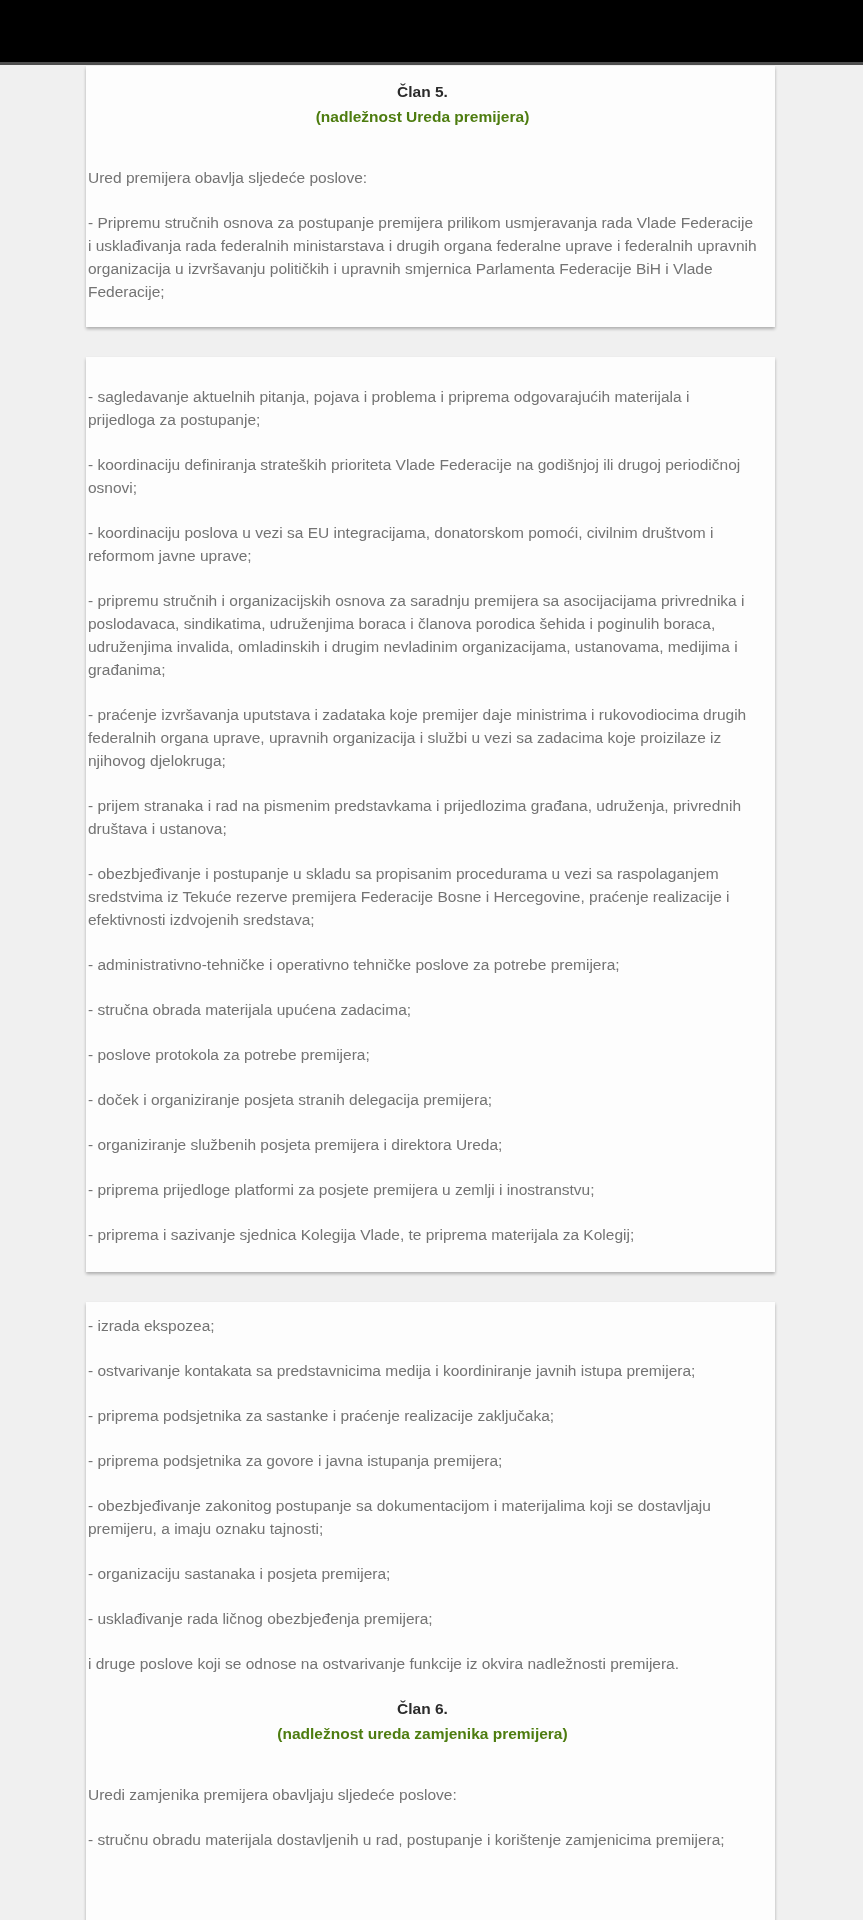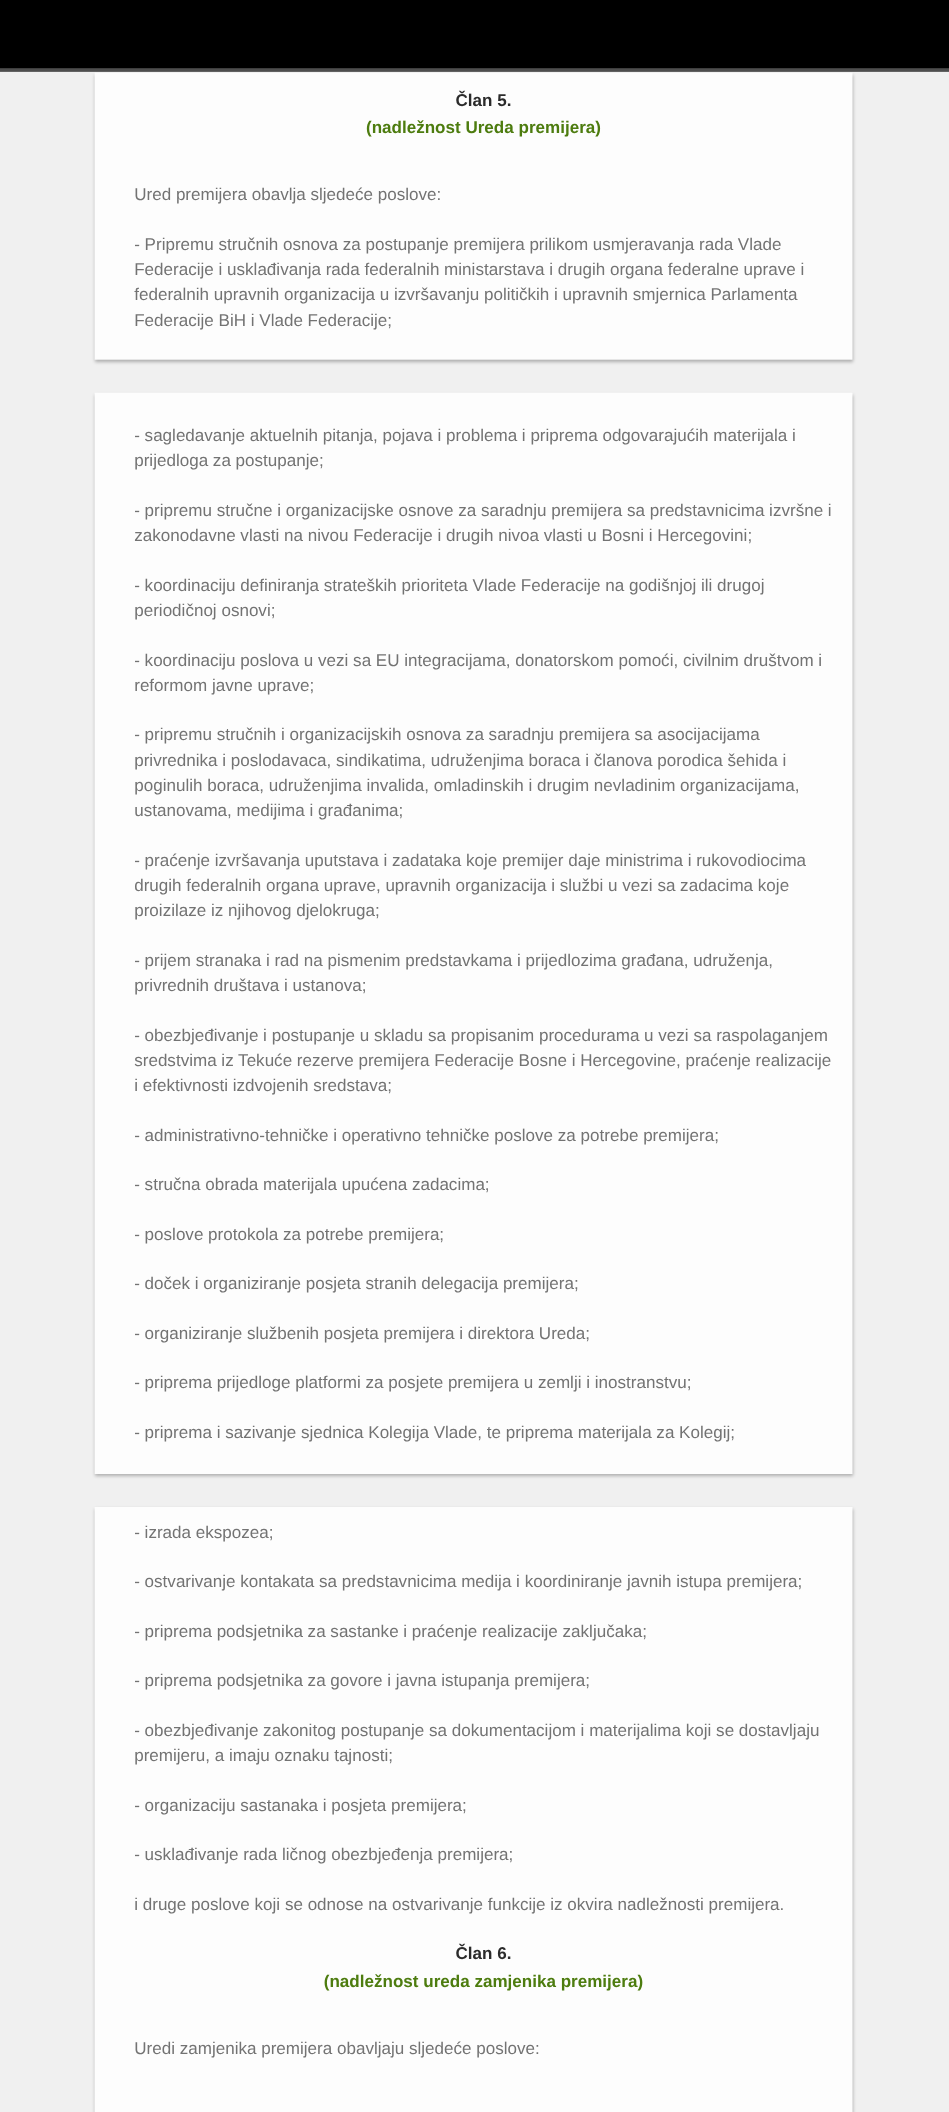--- a/index.html
+++ b/index.html
@@ -18,21 +18,21 @@
     background: #000000;
     border-bottom: 3px solid #4e4e4e;
   }
   .pages {
     padding: 1px 88px 0 86px;
   }
   .page {
     background: #fdfdfd;
     box-shadow: 0 2px 3px rgba(0,0,0,0.28);
     margin-bottom: 30px;
-    padding: 14px 18px 2px 36px;
+    padding: 14px 18px 2px 2px;
   }
   .page:nth-child(2) {
     padding-top: 28px;
     padding-bottom: 4px;
   }
   .page:nth-child(3) {
     padding-top: 12px;
     padding-bottom: 60px;
     margin-bottom: 0;
   }
@@ -62,21 +62,20 @@
 
 <div class="pages">
     <div class="page">
       <p class="heading">Član 5.</p>
       <p class="subheading">(nadležnost Ureda premijera)</p>
       <p class="text">Ured premijera obavlja sljedeće poslove:</p>
       <p class="text">- Pripremu stručnih osnova za postupanje premijera prilikom usmjeravanja rada Vlade Federacije i usklađivanja rada federalnih ministarstava i drugih organa federalne uprave i federalnih upravnih organizacija u izvršavanju političkih i upravnih smjernica Parlamenta Federacije BiH i Vlade Federacije;</p>
     </div>
     <div class="page">
       <p class="text">- sagledavanje aktuelnih pitanja, pojava i problema i priprema odgovarajućih materijala i prijedloga za postupanje;</p>
-      <p class="text">- pripremu stručne i organizacijske osnove za saradnju premijera sa predstavnicima izvršne i zakonodavne vlasti na nivou Federacije i drugih nivoa vlasti u Bosni i Hercegovini;</p>
       <p class="text">- koordinaciju definiranja strateških prioriteta Vlade Federacije na godišnjoj ili drugoj periodičnoj osnovi;</p>
       <p class="text">- koordinaciju poslova u vezi sa EU integracijama, donatorskom pomoći, civilnim društvom i reformom javne uprave;</p>
       <p class="text">- pripremu stručnih i organizacijskih osnova za saradnju premijera sa asocijacijama privrednika i poslodavaca, sindikatima, udruženjima boraca i članova porodica šehida i poginulih boraca, udruženjima invalida, omladinskih i drugim nevladinim organizacijama, ustanovama, medijima i građanima;</p>
       <p class="text">- praćenje izvršavanja uputstava i zadataka koje premijer daje ministrima i rukovodiocima drugih federalnih organa uprave, upravnih organizacija i službi u vezi sa zadacima koje proizilaze iz njihovog djelokruga;</p>
       <p class="text">- prijem stranaka i rad na pismenim predstavkama i prijedlozima građana, udruženja, privrednih društava i ustanova;</p>
       <p class="text">- obezbjeđivanje i postupanje u skladu sa propisanim procedurama u vezi sa raspolaganjem sredstvima iz Tekuće rezerve premijera Federacije Bosne i Hercegovine, praćenje realizacije i efektivnosti izdvojenih sredstava;</p>
       <p class="text">- administrativno-tehničke i operativno tehničke poslove za potrebe premijera;</p>
       <p class="text">- stručna obrada materijala upućena zadacima;</p>
       <p class="text">- poslove protokola za potrebe premijera;</p>
       <p class="text">- doček i organiziranje posjeta stranih delegacija premijera;</p>
@@ -89,14 +88,15 @@
       <p class="text">- ostvarivanje kontakata sa predstavnicima medija i koordiniranje javnih istupa premijera;</p>
       <p class="text">- priprema podsjetnika za sastanke i praćenje realizacije zaključaka;</p>
       <p class="text">- priprema podsjetnika za govore i javna istupanja premijera;</p>
       <p class="text">- obezbjeđivanje zakonitog postupanje sa dokumentacijom i materijalima koji se dostavljaju premijeru, a imaju oznaku tajnosti;</p>
       <p class="text">- organizaciju sastanaka i posjeta premijera;</p>
       <p class="text">- usklađivanje rada ličnog obezbjeđenja premijera;</p>
       <p class="text">i druge poslove koji se odnose na ostvarivanje funkcije iz okvira nadležnosti premijera.</p>
       <p class="heading">Član 6.</p>
       <p class="subheading">(nadležnost ureda zamjenika premijera)</p>
       <p class="text">Uredi zamjenika premijera obavljaju sljedeće poslove:</p>
+      <p class="text">- stručnu obradu materijala dostavljenih u rad, postupanje i korištenje zamjenicima premijera;</p>
     </div>
   </div>
 
 </body></html>

